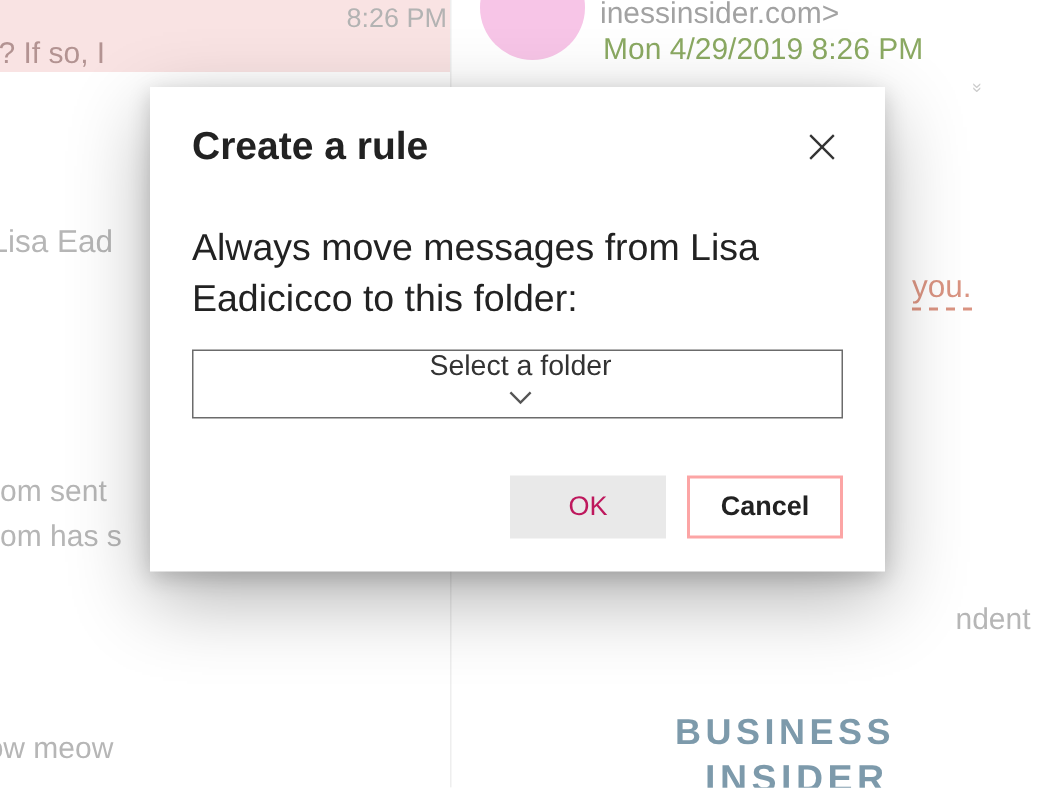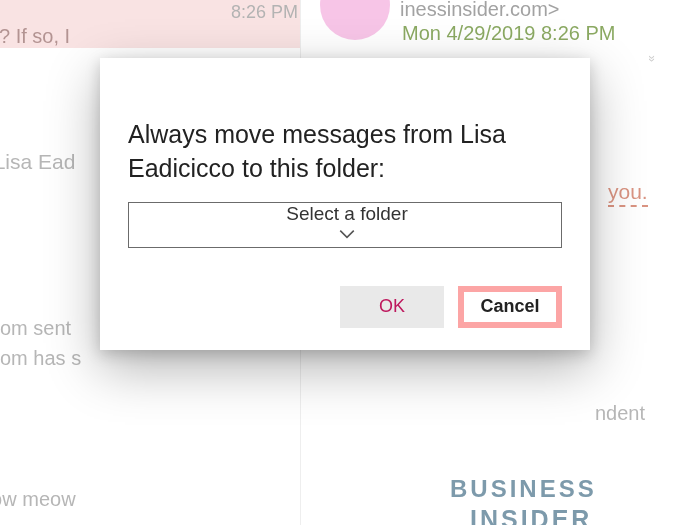--- a/index.html
+++ b/index.html
@@ -53,21 +53,21 @@
     background: #f3a6db;
   }
   .bg .addr     { left: 400px; top: -2px; color: #707070; font-size: 20px;}
   .bg .date     { left: 402px; top: 22px; color: #4d7c0f; font-size: 20px;}
   .bg .after    { left: 600px; top: 152px; color: #8f8f8f; font-size: 21px;}
   .bg .you {
     left: 608px; top: 180px; color: #c75b3f; font-size: 21px;
     border-bottom: 2px dashed #c75b3f;
     padding-bottom: 1px;
   }
-  .bg .ndent    { left: 595px; top: 402px; color: #909090; font-size: 20px;}
+  .bg .ndent    { left: 637px; top: 402px; color: #909090; font-size: 20px;}
   .bg .bi1      { left: 450px; top: 475px; color: #38657f; font-size: 24px; font-weight: 600; letter-spacing: 3px;}
   .bg .bi2      { left: 470px; top: 505px; color: #38657f; font-size: 25px; font-weight: 600; letter-spacing: 3px;}
 
   .bg .chevrons {
     position: absolute;
     left: 650px; top: 50px;
     color: #b0b0b0;
     font-size: 12px;
     transform: rotate(90deg);
     letter-spacing: -3px;
@@ -162,21 +162,21 @@
   }
   .btn-ok {
     background: #e9e9e9;
     color: #be185d;
     border: none;
     cursor: default;
   }
   .btn-cancel {
     background: #fff;
     color: #222;
-    border: 6px solid #fca5a5;
+    border: 2px solid #fca5a5;
     font-weight: 600;
   }
 </style>
 </head>
 <body>
 
 <div class="bg">
   <div class="pink"></div>
 
   <span class="txt time1">8:26 PM</span>
@@ -195,20 +195,29 @@
   <span class="txt you">you.</span>
   <span class="txt ndent">ndent</span>
   <span class="txt bi1">BUSINESS</span>
   <span class="txt bi2">INSIDER</span>
 </div>
 
 <div class="wash"></div>
 
 <div class="dialog">
 
+  <div class="title-row">
+    <h1>Create a rule</h1>
+    <div class="close-btn">
+      <svg viewBox="0 0 16 16">
+        <line x1="1" y1="1" x2="15" y2="15" stroke="currentColor" stroke-width="1.4"></line>
+        <line x1="15" y1="1" x2="1" y2="15" stroke="currentColor" stroke-width="1.4"></line>
+      </svg>
+    </div>
+  </div>
 
   <div class="desc">Always move messages from Lisa Eadicicco to this folder:</div>
 
   <div class="select">
     <span>Select a folder</span>
     <span class="chev">
       <svg viewBox="0 0 16 16">
           <polyline points="2,5 8,11 14,5" fill="none" stroke="currentColor" stroke-width="1.4"></polyline>
         </svg>
     </span>

